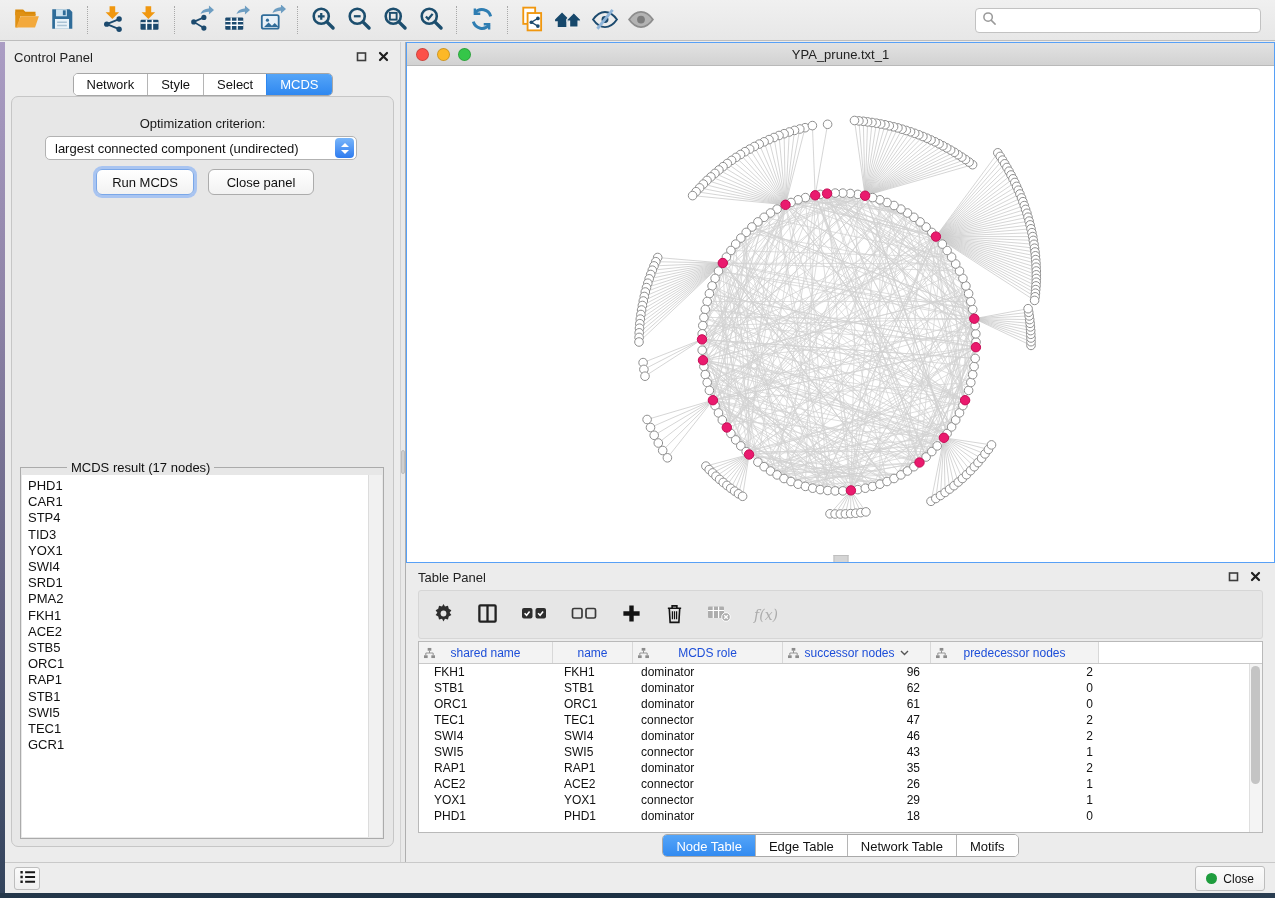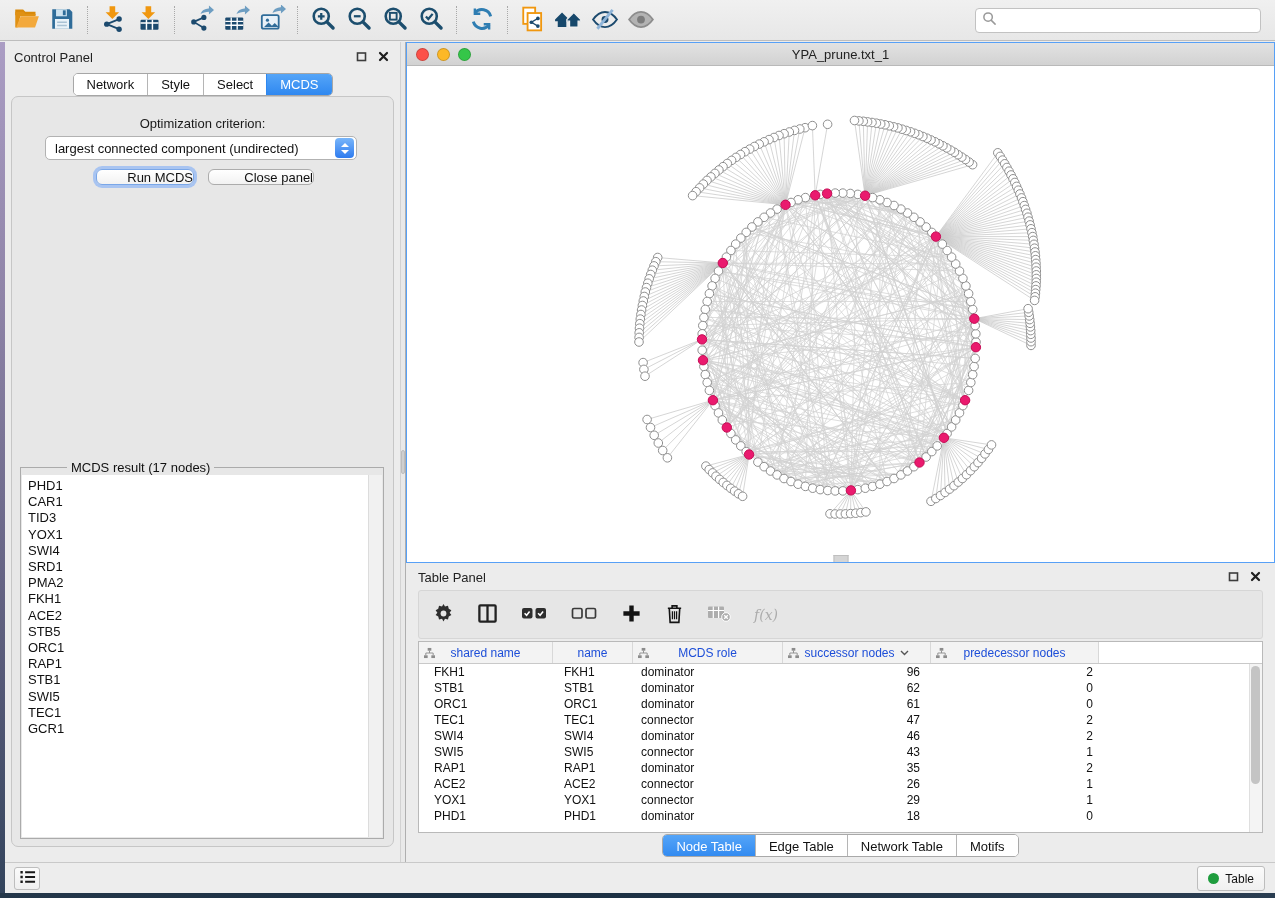--- a/index.html
+++ b/index.html
@@ -45,21 +45,21 @@
     border:1px solid #B2B2B2; border-radius:5px; display:flex; align-items:center; cursor:pointer; }
   .dropdown .val { flex:1; font-size:13px; padding-left:9px; color:#111; white-space:nowrap; }
   .stepper { width:19px; height:20px; margin-right:2px; border-radius:4px;
     background:linear-gradient(#79B6FA,#2E7BEF); display:flex; flex-direction:column;
     align-items:center; justify-content:center; gap:3px; }
   .tri-up { width:0; height:0; border-left:4px solid transparent; border-right:4px solid transparent;
     border-bottom:4px solid #fff; }
   .tri-dn { width:0; height:0; border-left:4px solid transparent; border-right:4px solid transparent;
     border-top:4px solid #fff; }
   .btn { background:linear-gradient(#FFFFFF,#F2F2F2); border:1px solid #ACACAC; border-radius:6px;
-    font-size:13px; font-family:"Liberation Sans",sans-serif; color:#111; height:16px; cursor:pointer;text-align:right; }
+    font-size:13px; font-family:"Liberation Sans",sans-serif; color:#111; height:26px; cursor:pointer; }
   .run-btn { position:absolute; top:72px; left:84px; width:98px;
     border-color:#7AA7E8; box-shadow:0 0 0 3px rgba(116,168,250,.55); }
   .close-btn { position:absolute; top:72px; left:196px; width:106px; }
   .groupbox { position:absolute; left:8px; right:9px; top:370px; bottom:7px; border:1px solid #ABABAB; }
   .groupbox-label { position:absolute; top:-8px; left:8px; background:#E7E7E7; padding:0 4px;
     font-size:13px; color:#111;margin-left:38px; }
   .mcds-list { position:absolute; left:1px; right:1px; top:7px; bottom:1px; background:#fff;
     overflow:hidden; }
   .mcds-scroll { position:absolute; right:0; top:0; bottom:0; width:14px; background:#F1F1F1;
     border-left:1px solid #DCDCDC; }
@@ -308,20 +308,21 @@
           </span>
       </div>
       <button class="btn run-btn">Run MCDS</button>
       <button class="btn close-btn">Close panel</button>
       <div class="groupbox">
         <div class="groupbox-label">MCDS result (17 nodes)</div>
         <div class="mcds-list">
           <div class="mcds-items">
               <div class="mcds-item">PHD1</div>
               <div class="mcds-item">CAR1</div>
+              <div class="mcds-item">STP4</div>
               <div class="mcds-item">TID3</div>
               <div class="mcds-item">YOX1</div>
               <div class="mcds-item">SWI4</div>
               <div class="mcds-item">SRD1</div>
               <div class="mcds-item">PMA2</div>
               <div class="mcds-item">FKH1</div>
               <div class="mcds-item">ACE2</div>
               <div class="mcds-item">STB5</div>
               <div class="mcds-item">ORC1</div>
               <div class="mcds-item">RAP1</div>
@@ -1434,18 +1435,18 @@
 
   <div class="status-bar">
     <button class="list-btn">
         <span><svg width="17" height="14" viewBox="0 0 18 14" stroke="#1A1A1A">
             <path d="M1.5 2h2.5M1.5 7h2.5M1.5 12h2.5" stroke-width="2.6"></path>
             <path d="M6.5 2h10.5M6.5 7h10.5M6.5 12h10.5" stroke-width="2"></path>
           </svg></span>
       </button>
     <button class="memory-btn">
       <span class="mem-dot"></span>
-      <span>Table</span>
+      <span>Close</span>
     </button>
   </div>
 
   <div class="wallpaper-bottom"></div>
 </div>
 
 </body></html>

